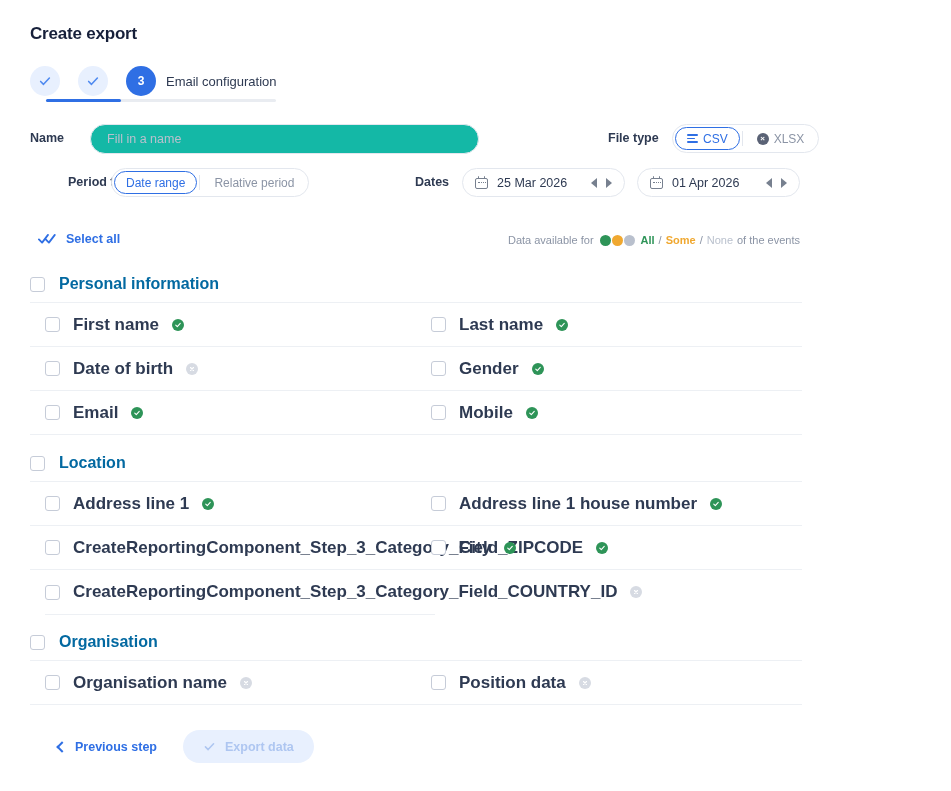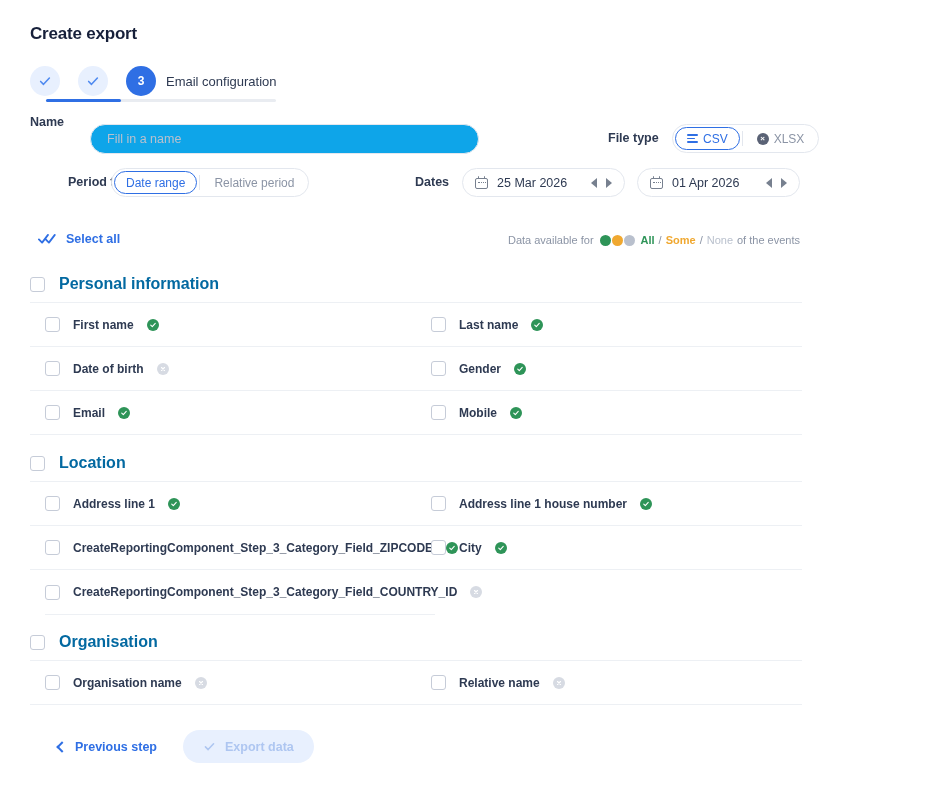--- a/index.html
+++ b/index.html
@@ -34,24 +34,24 @@
     position:absolute; left:46px; top:99px; width:230px; height:3px;
     background:#e9ecf1; border-radius:2px;
   }
   .progress-fill {
     position:absolute; left:0; top:0; height:3px; width:75px;
     background:#2f6fe4; border-radius:2px;
   }
 
   
   .lbl { font-size:12.5px; font-weight:bold; color:#2e3a52; }
-  .name-label { position:absolute; left:30px; top:115px; }
+  .name-label { position:absolute; left:30px; top:131px; }
   .name-input {
     position:absolute; left:90px; top:124px; width:389px; height:30px;
-    border:1px solid #e3e7ee; border-radius:16px; background:#0ea5e9;
+    border:1px solid #e3e7ee; border-radius:16px; background:#14b8a6;
     font-family:"Liberation Sans", sans-serif; font-size:12.5px;
     color:#2e3a52; padding:0 16px; outline:none;
   }
   .name-input::placeholder { color:#b9c0cd; }
 
   .filetype-label { position:absolute; left:608px; top:131px; }
   .pillgroup {
     display:flex; align-items:center; border:1px solid #e3e7ee;
     border-radius:16px; background:#fff; height:29px; padding:0;
   }
@@ -136,21 +136,21 @@
     background:#fff; flex:none; cursor:pointer;
   }
   .rows { border-top:1px solid #edf0f4; }
   .row {
     display:flex; height:44px; align-items:center;
     border-bottom:1px solid #edf0f4;
   }
   .row:last-child { border-bottom:1px solid #edf0f4; }
   .cell { display:flex; align-items:center; gap:13px; width:50%; padding-left:15px; }
   .cell.full { width:100%;align-items:center; }
-  .cell-label { font-size:12px; font-weight:bold; color:#2e3a52; white-space:nowrap; }
+  .cell-label { font-size:17px; font-weight:bold; color:#2e3a52; white-space:nowrap; }
   .badge {
     width:12px; height:12px; border-radius:50%; flex:none; position:relative;
     display:flex; align-items:center; justify-content:center;
   }
   .badge.ok { background:#2e9458; }
   .badge.no { background:#d7dbe3; }
   .badge svg { width:8px; height:8px; }
   .row.short { border-bottom:none; }
   .short-divider { width:390px; height:1px; background:#edf0f4; margin-left:15px; }
 
@@ -416,21 +416,21 @@
               <span class="cbx"></span>
               <span class="cell-label">Organisation name</span>
               <span class="badge no">
                 <svg viewBox="0 0 16 16">
                   <path d="M5 5 L11 11 M11 5 L5 11" fill="none" stroke="#ffffff" stroke-width="2.2" stroke-linecap="round"></path>
                 </svg>
               </span>
             </div>
             <div class="cell">
               <span class="cbx"></span>
-              <span class="cell-label">Relative name</span>
+              <span class="cell-label">Position data</span>
               <span class="badge no">
                 <svg viewBox="0 0 16 16">
                   <path d="M5 5 L11 11 M11 5 L5 11" fill="none" stroke="#ffffff" stroke-width="2.2" stroke-linecap="round"></path>
                 </svg>
               </span>
             </div>
           </div>
         </div>
       </div>
     </div>

